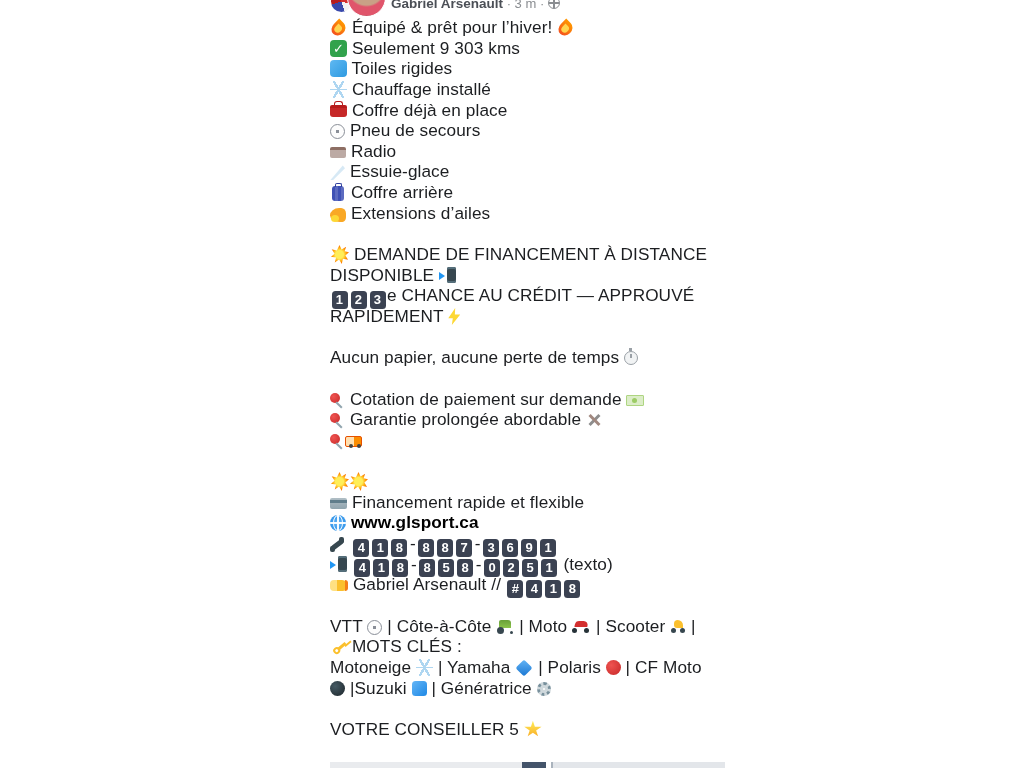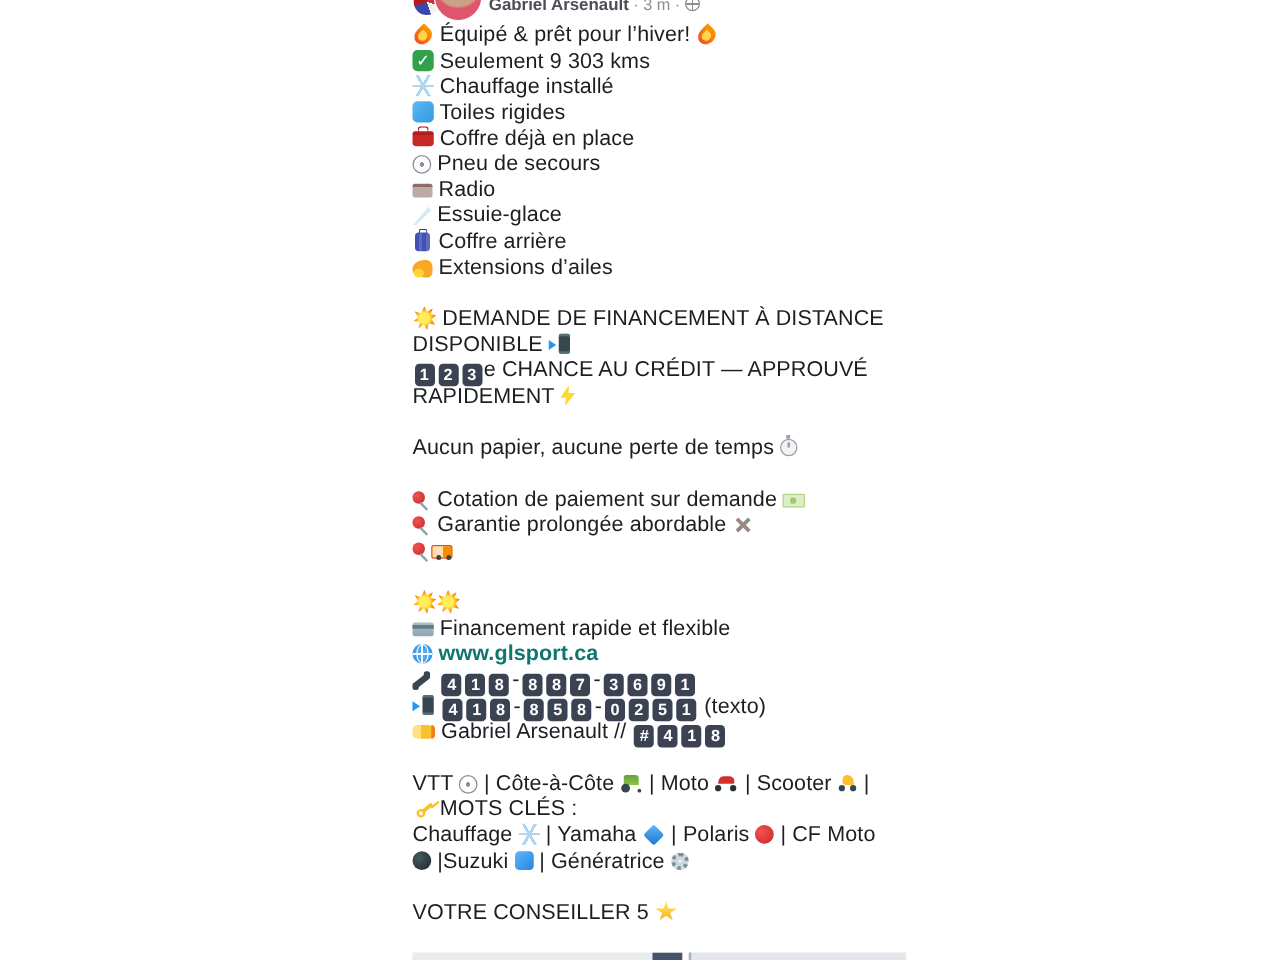--- a/index.html
+++ b/index.html
@@ -19,21 +19,21 @@
   .ico-globe-hdr{display:inline-block;width:10px;height:10px;border:1.2px solid #8a8d91;border-radius:50%;
     vertical-align:-1px;position:relative;background:
     linear-gradient(90deg,transparent 44%,#8a8d91 44% 56%,transparent 56%),
     linear-gradient(0deg,transparent 44%,#8a8d91 44% 56%,transparent 56%);}
 
   
   .body{position:absolute;left:330px;top:17px;width:395px;font-size:17.2px;line-height:20.65px;
         color:#1c1e21;letter-spacing:0.1px;}
   .pline{white-space:nowrap;height:20.65px;}
   .spacer{height:20.65px;}
-  .plink{color:#0f766e;font-weight:700;cursor:pointer;text-align:right;}
+  .plink{color:#000000;font-weight:700;cursor:pointer;text-align:right;}
   .keycap{display:inline-block;width:16px;height:18px;background:#3b4252;color:#fff;border-radius:3.5px;
     font-size:13px;font-weight:700;line-height:18px;text-align:center;margin:0 1.5px;vertical-align:-2.5px;}
   .dash{font-weight:400;margin:0 1px;}
 
   
   .ico{display:inline-block;width:17px;height:17px;vertical-align:-3px;position:relative;}
   .ico::before,.ico::after{content:"";position:absolute;}
 
   .ico-fire{width:13px;height:15px;background:linear-gradient(#ff9800,#f4511e);
     border-radius:0 50% 50% 50%;transform:rotate(45deg);margin:0 2px;}
@@ -187,22 +187,22 @@
 
   <div>
     <span class="avatar-sec"></span>
     <span class="avatar"></span>
     <div class="author-row"><span class="author">Gabriel Arsenault</span><span class="meta"> · </span><span class="meta">3 m</span><span class="meta"> · </span><span class="ico-globe-hdr"></span></div>
   </div>
 
   <div id="post-body" class="body">
       <div class="pline"><span class="ico ico-fire"></span><span> Équipé &amp; prêt pour l’hiver! </span><span class="ico ico-fire"></span></div>
       <div class="pline"><span class="ico ico-check"></span><span> Seulement 9 303 kms</span></div>
+      <div class="pline"><span class="ico ico-blue-square"></span><span> Toiles rigides</span></div>
       <div class="pline"><span class="ico ico-snowflake"></span><span> Chauffage installé</span></div>
-      <div class="pline"><span class="ico ico-blue-square"></span><span> Toiles rigides</span></div>
       <div class="pline"><span class="ico ico-toolbox"></span><span> Coffre déjà en place</span></div>
       <div class="pline"><span class="ico ico-wheel"></span><span> Pneu de secours</span></div>
       <div class="pline"><span class="ico ico-radio"></span><span> Radio</span></div>
       <div class="pline"><span class="ico ico-wiper"></span><span> Essuie-glace</span></div>
       <div class="pline"><span class="ico ico-luggage"></span><span> Coffre arrière</span></div>
       <div class="pline"><span class="ico ico-muscle"></span><span> Extensions d’ailes</span></div>
       <div class="pline spacer"></div>
       <div class="pline"><span class="ico ico-boom"></span><span> DEMANDE DE FINANCEMENT À DISTANCE</span></div>
       <div class="pline"><span>DISPONIBLE </span><span class="ico ico-phone-arrow"></span></div>
       <div class="pline"><span><span class="keycap">1</span><span class="keycap">2</span><span class="keycap">3</span></span><span>e CHANCE AU CRÉDIT — APPROUVÉ</span></div>
@@ -216,21 +216,21 @@
       <div class="pline spacer"></div>
       <div class="pline"><span class="ico ico-boom"></span><span class="ico ico-boom"></span></div>
       <div class="pline"><span class="ico ico-credit-card"></span><span> Financement rapide et flexible</span></div>
       <div class="pline"><span class="ico ico-globe"></span><span> </span><span class="plink">www.glsport.ca</span></div>
       <div class="pline"><span class="ico ico-handset"></span><span> </span><span><span class="keycap">4</span><span class="keycap">1</span><span class="keycap">8</span><span class="dash">-</span><span class="keycap">8</span><span class="keycap">8</span><span class="keycap">7</span><span class="dash">-</span><span class="keycap">3</span><span class="keycap">6</span><span class="keycap">9</span><span class="keycap">1</span></span></div>
       <div class="pline"><span class="ico ico-phone-arrow"></span><span> </span><span><span class="keycap">4</span><span class="keycap">1</span><span class="keycap">8</span><span class="dash">-</span><span class="keycap">8</span><span class="keycap">5</span><span class="keycap">8</span><span class="dash">-</span><span class="keycap">0</span><span class="keycap">2</span><span class="keycap">5</span><span class="keycap">1</span></span><span> (texto)</span></div>
       <div class="pline"><span class="ico ico-handshake"></span><span> Gabriel Arsenault // </span><span><span class="keycap">#</span><span class="keycap">4</span><span class="keycap">1</span><span class="keycap">8</span></span></div>
       <div class="pline spacer"></div>
       <div class="pline"><span>VTT </span><span class="ico ico-wheel"></span><span> | Côte-à-Côte </span><span class="ico ico-tractor"></span><span> | Moto </span><span class="ico ico-motorcycle"></span><span> | Scooter </span><span class="ico ico-scooter"></span><span> |</span></div>
       <div class="pline"><span class="ico ico-key"></span><span> MOTS CLÉS :</span></div>
-      <div class="pline"><span>Chauffage </span><span class="ico ico-snowflake"></span><span> | Yamaha </span><span class="ico ico-blue-diamond"></span><span> | Polaris </span><span class="ico ico-red-circle"></span><span> | CF Moto</span></div>
+      <div class="pline"><span>Motoneige </span><span class="ico ico-snowflake"></span><span> | Yamaha </span><span class="ico ico-blue-diamond"></span><span> | Polaris </span><span class="ico ico-red-circle"></span><span> | CF Moto</span></div>
       <div class="pline"><span class="ico ico-black-circle"></span><span> |Suzuki </span><span class="ico ico-blue-square-small"></span><span> | Génératrice </span><span class="ico ico-gear"></span></div>
       <div class="pline spacer"></div>
       <div class="pline"><span>VOTRE CONSEILLER 5 </span><span class="ico ico-star"></span></div>
     </div>
 
   <div class="strip">
     <div class="thumb thumb-l">
         <span class="dark"></span>
       </div>
     <div class="thumb thumb-r"></div>

